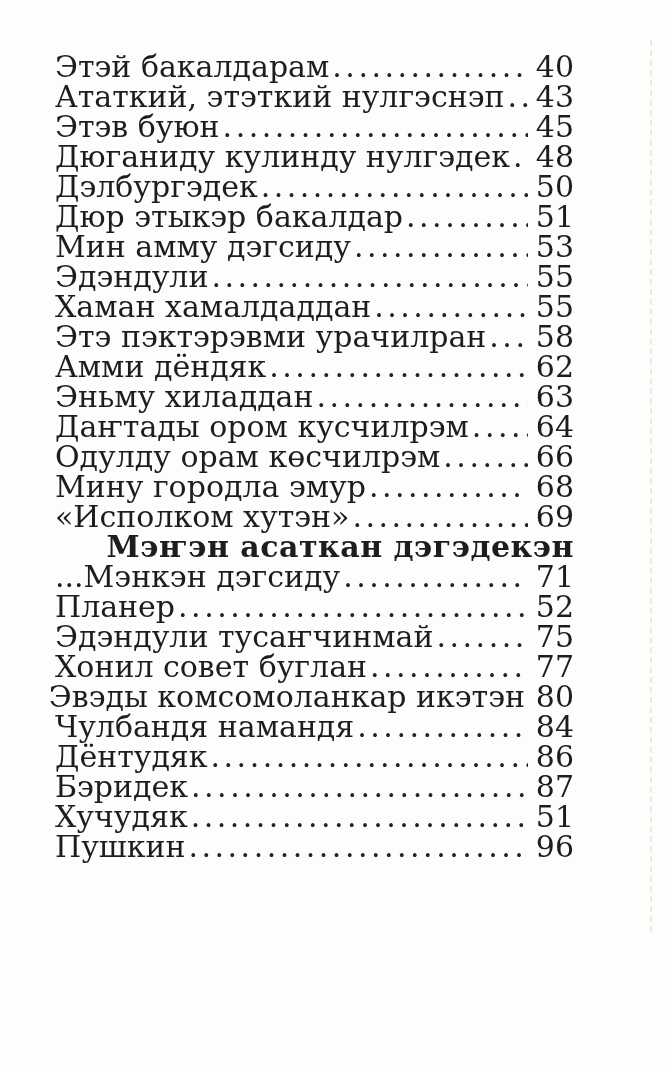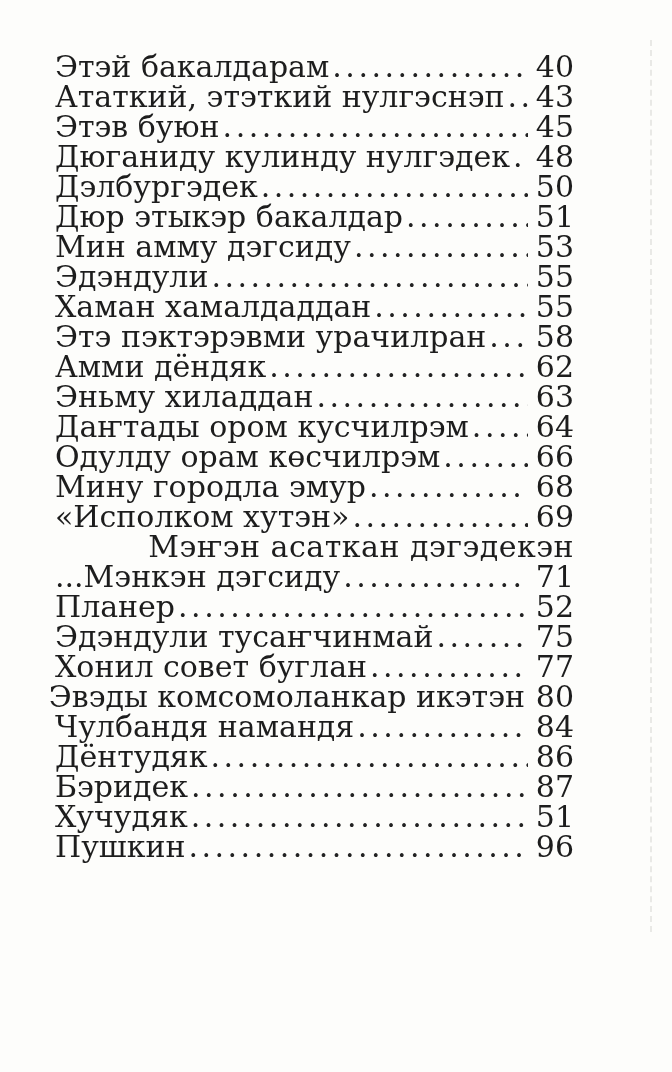--- a/index.html
+++ b/index.html
@@ -47,21 +47,21 @@
     content: "......................................................................";
     letter-spacing: 3.5px;
     color: #222;
   }
   .num {
     flex: 0 0 auto;
     min-width: 44px;
     text-align: right;
   }
   .row.heading {
-    font-weight: normal;
+    font-weight: bold;
     letter-spacing: 0.5px;
   }
   
   .scan-artifact {
     position: absolute;
     top: 40px;
     bottom: 140px;
     right: 20px;
     width: 0;
     border-left: 2px dashed #d9d9d6;

